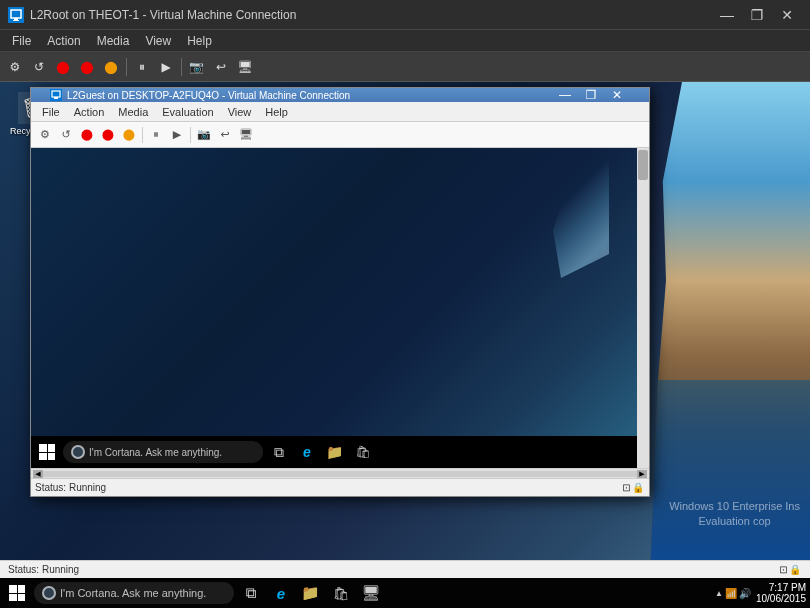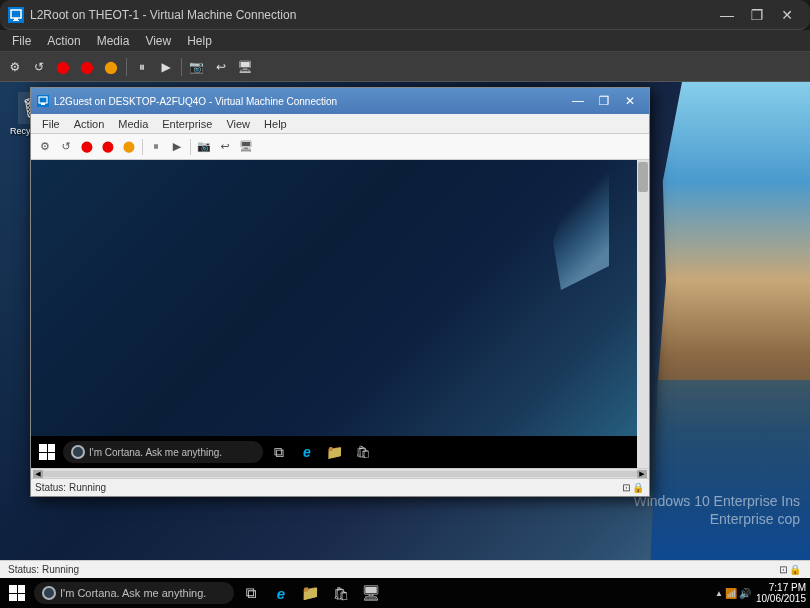--- a/index.html
+++ b/index.html
@@ -16,21 +16,20 @@
     }
 
     .outer-titlebar {
       background: #2d2d2d;
       height: 30px;
       display: flex;
       align-items: center;
       padding: 0 8px;
       border-bottom: 1px solid #444;
       flex-shrink: 0;
-      border-radius: 11px;
     }
     .outer-titlebar .vm-icon {
       width: 16px; height: 16px;
       background: #0078d4;
       margin-right: 6px;
       display: flex; align-items: center; justify-content: center;
       font-size: 10px; color: white;
     }
     .outer-titlebar .title-text {
       color: #ccc;
@@ -142,24 +141,24 @@
       width: 620px; height: 410px;
       background: #2d2d2d;
       border: 1px solid #888;
       display: flex;
       flex-direction: column;
       box-shadow: 3px 3px 15px rgba(0,0,0,0.8);
     }
 
     .inner-titlebar {
       background: linear-gradient(to bottom, #5a8fc8, #4a7ab8);
-      height: 26px;
-      display: flex;
-      align-items: center;
-      padding: 0 6px;
+      height: 14px;
+      display: flex;
+      align-items: center;
+      padding: 0 19px;
       flex-shrink: 0;
     }
     .inner-titlebar .vm-icon {
       width: 14px; height: 14px;
       background: #0078d4;
       margin-right: 5px;
       font-size: 9px; color: white;
       display: flex; align-items: center; justify-content: center;
     }
     .inner-titlebar .title-text {
@@ -391,22 +390,22 @@
     .outer-statusbar-icons {
       margin-left: auto;
       display: flex; gap: 2px; align-items: center;
     }
 
     
     .win10-watermark {
       position: absolute;
       right: 10px; bottom: 50px;
       color: rgba(255,255,255,0.5);
-      font-size: 14px;
-      text-align: right;
+      font-size: 11px;
+      text-align: center;
       line-height: 1.3;
     }
 
     
     .inner-hscrollbar {
       height: 10px;
       background: #e0e0e0;
       border-top: 1px solid #ccc;
       display: flex; align-items: center;
       padding: 0 2px;
@@ -473,21 +472,21 @@
 
       <div class="desktop-rock"></div>
 
       <div class="recycle-bin">
         <div class="recycle-icon">🗑</div>
         <span style="font-size:9px;color:white;text-shadow:1px 1px 2px #000">Recycle Bin</span>
       </div>
 
       <div class="win10-watermark">
         <div>Windows 10 Enterprise Ins</div>
-        <div>Enterprise cop</div>
+        <div>Evaluation cop</div>
       </div>
 
       <div class="inner-vm">
 
         <div class="inner-titlebar">
           <div class="vm-icon" style="width:12px;height:12px;font-size:8px">
             <svg width="10" height="10" viewBox="0 0 10 10">
                 <rect x="1" y="1" width="8" height="6" fill="none" stroke="white" stroke-width="1.2"></rect>
                 <rect x="3" y="7" width="4" height="2" fill="white"></rect>
               </svg>
@@ -497,21 +496,21 @@
             <div class="inner-win-btn">—</div>
             <div class="inner-win-btn">❐</div>
             <div class="inner-win-btn close">✕</div>
           </div>
         </div>
 
         <div class="inner-menubar">
           <span class="inner-menu-item">File</span>
           <span class="inner-menu-item">Action</span>
           <span class="inner-menu-item">Media</span>
-          <span class="inner-menu-item">Enterprise</span>
+          <span class="inner-menu-item">Evaluation</span>
           <span class="inner-menu-item">View</span>
           <span class="inner-menu-item">Help</span>
         </div>
 
         <div class="inner-toolbar">
           <div class="inner-tb-btn">⚙</div>
           <div class="inner-tb-btn">↺</div>
           <div class="inner-tb-btn" style="color:#e00">⬤</div>
           <div class="inner-tb-btn" style="color:#e00">⬤</div>
           <div class="inner-tb-btn" style="color:#e90">⬤</div>

